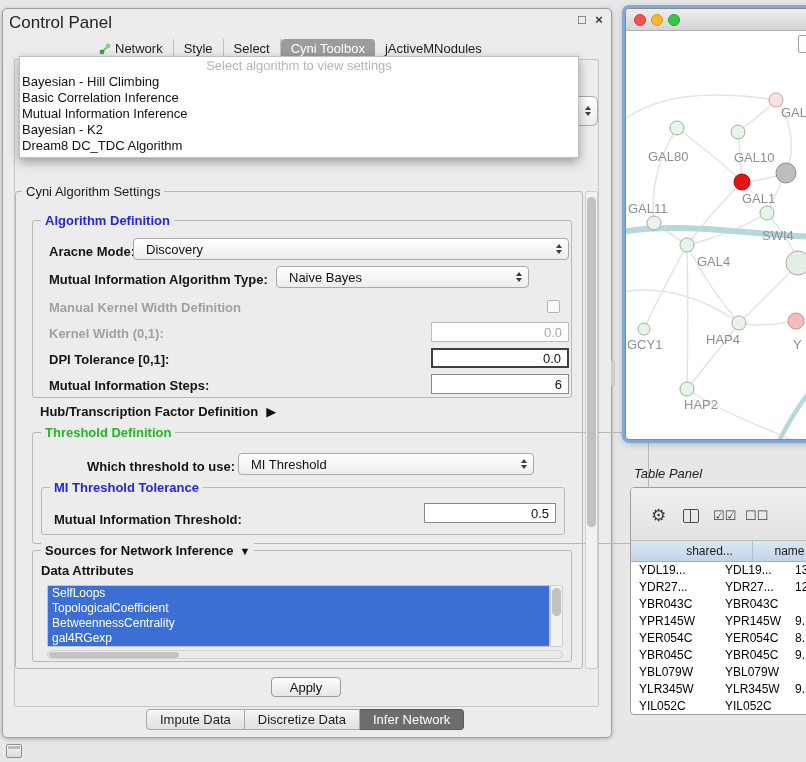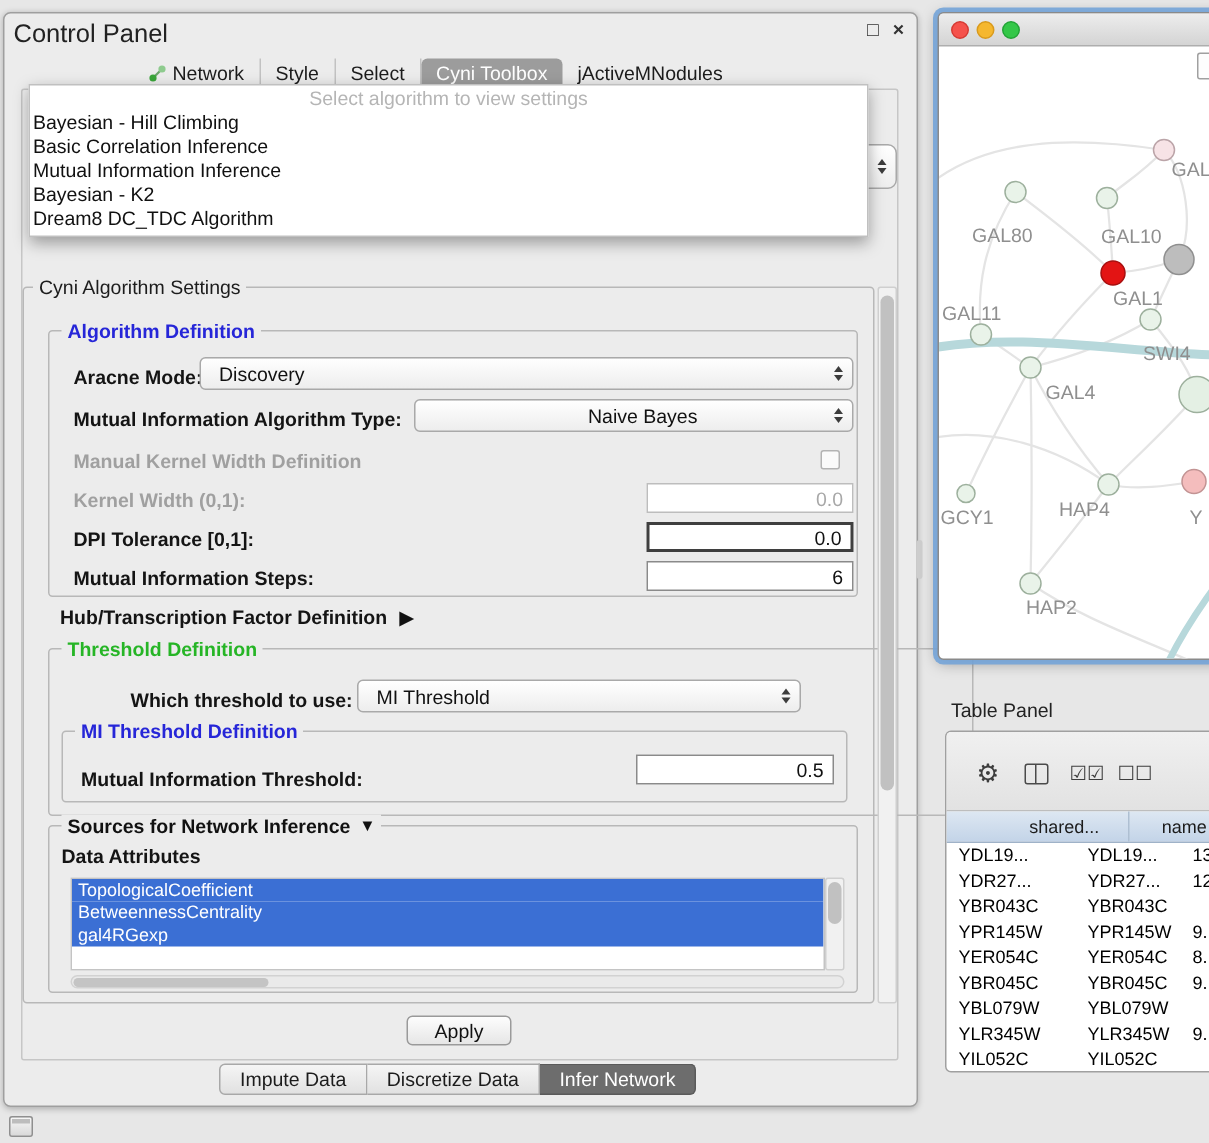--- a/index.html
+++ b/index.html
@@ -97,21 +97,21 @@
   .net-titlebar { position:absolute; left:0; top:0; right:0; height:22px;
     background:linear-gradient(#ededed,#d4d4d4); border-bottom:1px solid #aeaeae; }
   .light { position:absolute; top:5px; width:12px; height:12px; border-radius:50%; }
   .light.red { left:8px; background:#f5524c; border:1px solid #d63b34; }
   .light.yellow { left:25px; background:#f5b72e; border:1px solid #d99a1d; }
   .light.green { left:42px; background:#34c748; border:1px solid #24a437; }
   .net-corner-widget { position:absolute; left:172px; top:26px; width:26px; height:18px;
     background:#fdfdfd; border:1px solid #a0a0a0; border-radius:2px; }
 
   
-  .table-panel-label { position:absolute; left:634px; top:466px; font-size:13px; color:#222; }
+  .table-panel-label { position:absolute; left:634px; top:466px; font-size:13px; color:#222;font-style:italic; }
   .table-window { position:absolute; left:630px; top:487px; width:230px; height:228px;
     background:#fff; border:1px solid #a0a0a0; border-radius:4px; overflow:hidden; }
   .table-toolbar { position:absolute; left:0; top:0; right:0; height:53px;
     background:linear-gradient(#f0f0f0,#e2e2e2); border-bottom:1px solid #bdbdbd; }
   .tool-icon { position:absolute; top:19px; font-size:17px; color:#3d3d3d; line-height:17px; }
   .columns-icon { position:absolute; top:21px; width:16px; height:14px; border:1.5px solid #4a4a4a;
     border-radius:2px; }
   .columns-icon::before { content:""; position:absolute; left:5.5px; top:0; bottom:0; width:1.5px; background:#4a4a4a; }
   .tbl-header { position:absolute; left:0; top:53px; right:0; height:21px; display:flex;
     background:linear-gradient(#dde7f2,#c3d4e8); border-bottom:1px solid #9fb2c8; font-size:12px; color:#1c1c1c; }
@@ -187,21 +187,21 @@
       <span class="lbl" style="left:16px; top:23px;">Aracne Mode:</span>
       <div class="combo" style="position:absolute; left:100px; top:17px; width:436px; height:22px;">
         <span>Discovery</span>
         <span class="spin">
             <span class="tri-up"></span>
             <span class="tri-down"></span>
           </span>
       </div>
 
       <span class="lbl" style="left:16px; top:51px;">Mutual Information Algorithm Type:</span>
-      <div class="combo" style="position:absolute; left:243px; top:45px; width:293px; height:22px;justify-content:center;">
+      <div class="combo" style="position:absolute; left:243px; top:45px; width:253px; height:22px;">
         <span>Naive Bayes</span>
         <span class="spin">
             <span class="tri-up"></span>
             <span class="tri-down"></span>
           </span>
       </div>
 
       <span class="lbl dis" style="left:16px; top:79px;">Manual Kernel Width Definition</span>
       <span class="checkbox" style="left:514px; top:79px;"></span>
 
@@ -232,36 +232,37 @@
       <span class="lbl" style="left:54px; top:26px;">Which threshold to use:</span>
       <div class="combo" style="position:absolute; left:205px; top:20px; width:296px; height:22px;">
         <span>MI Threshold</span>
         <span class="spin">
             <span class="tri-up"></span>
             <span class="tri-down"></span>
           </span>
       </div>
 
       <div class="fieldset" style="left:8px; top:54px; width:524px; height:48px;">
-        <span class="legend blue">MI Threshold Definition</span>
+        <span class="legend blue">MI Threshold Tolerance</span>
         <span class="lbl" style="left:12px; top:24px;">Mutual Information Threshold:</span>
         <div class="input" style="left:382px; top:15px; width:132px; height:20px;">
           <span>0.5</span>
         </div>
       </div>
     </div>
 
     <div class="fieldset" style="left:16px; top:358px; width:540px; height:112px;">
       <span class="legend boldblack">
         <span>Sources for Network Inference</span>
         <span style="font-size:11px;">▼</span>
       </span>
       <span class="lbl" style="left:8px; top:12px;">Data Attributes</span>
 
       <div class="attr-list" style="left:14px; top:34px; width:503px; height:62px;">
+        <div class="attr-item">SelfLoops</div>
         <div class="attr-item">TopologicalCoefficient</div>
         <div class="attr-item">BetweennessCentrality</div>
         <div class="attr-item">gal4RGexp</div>
       </div>
       <div class="vscroll" style="left:517px; top:34px; width:13px; height:62px;">
         <div class="vthumb" style="top:2px; height:28px;"></div>
       </div>
       <div class="hscroll" style="left:14px; top:99px; width:516px; height:9px;">
         <div class="hthumb" style="left:1px; width:130px;"></div>
       </div>

